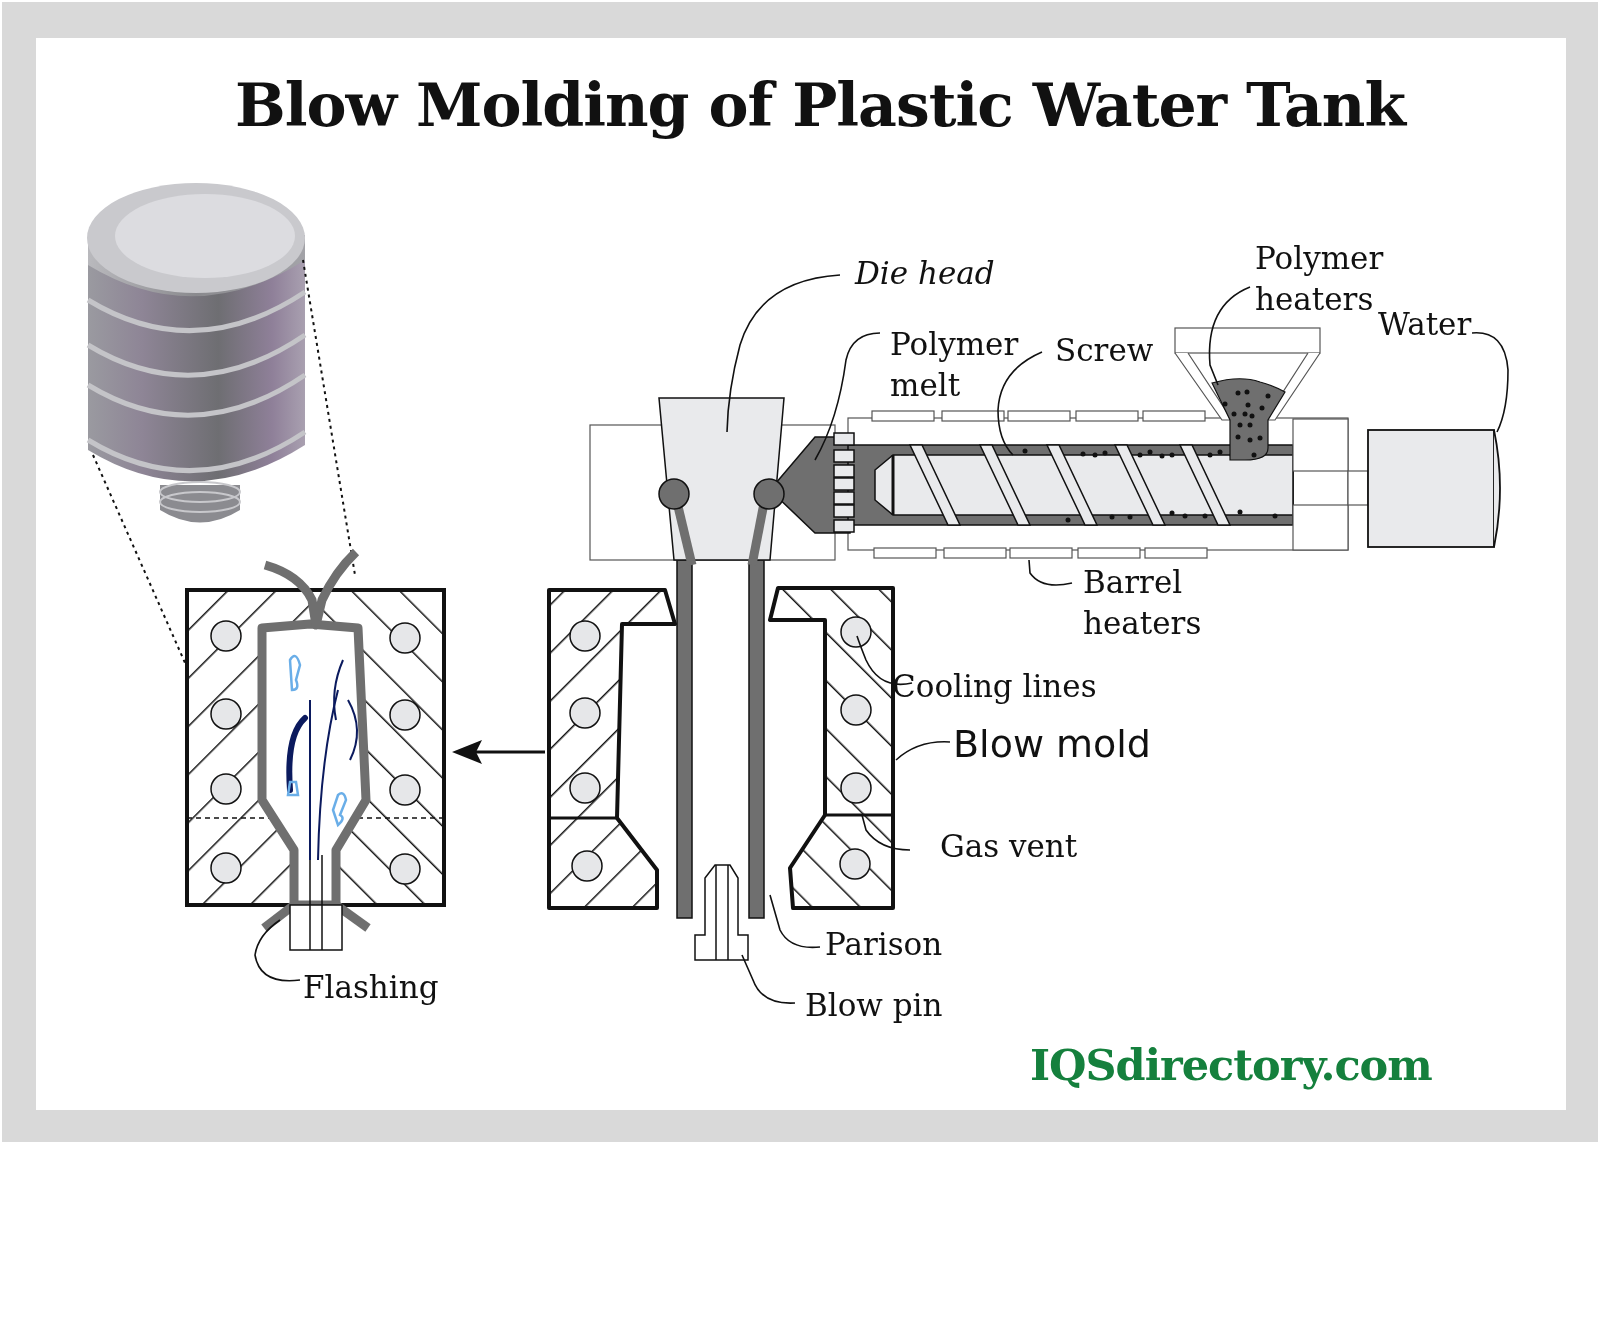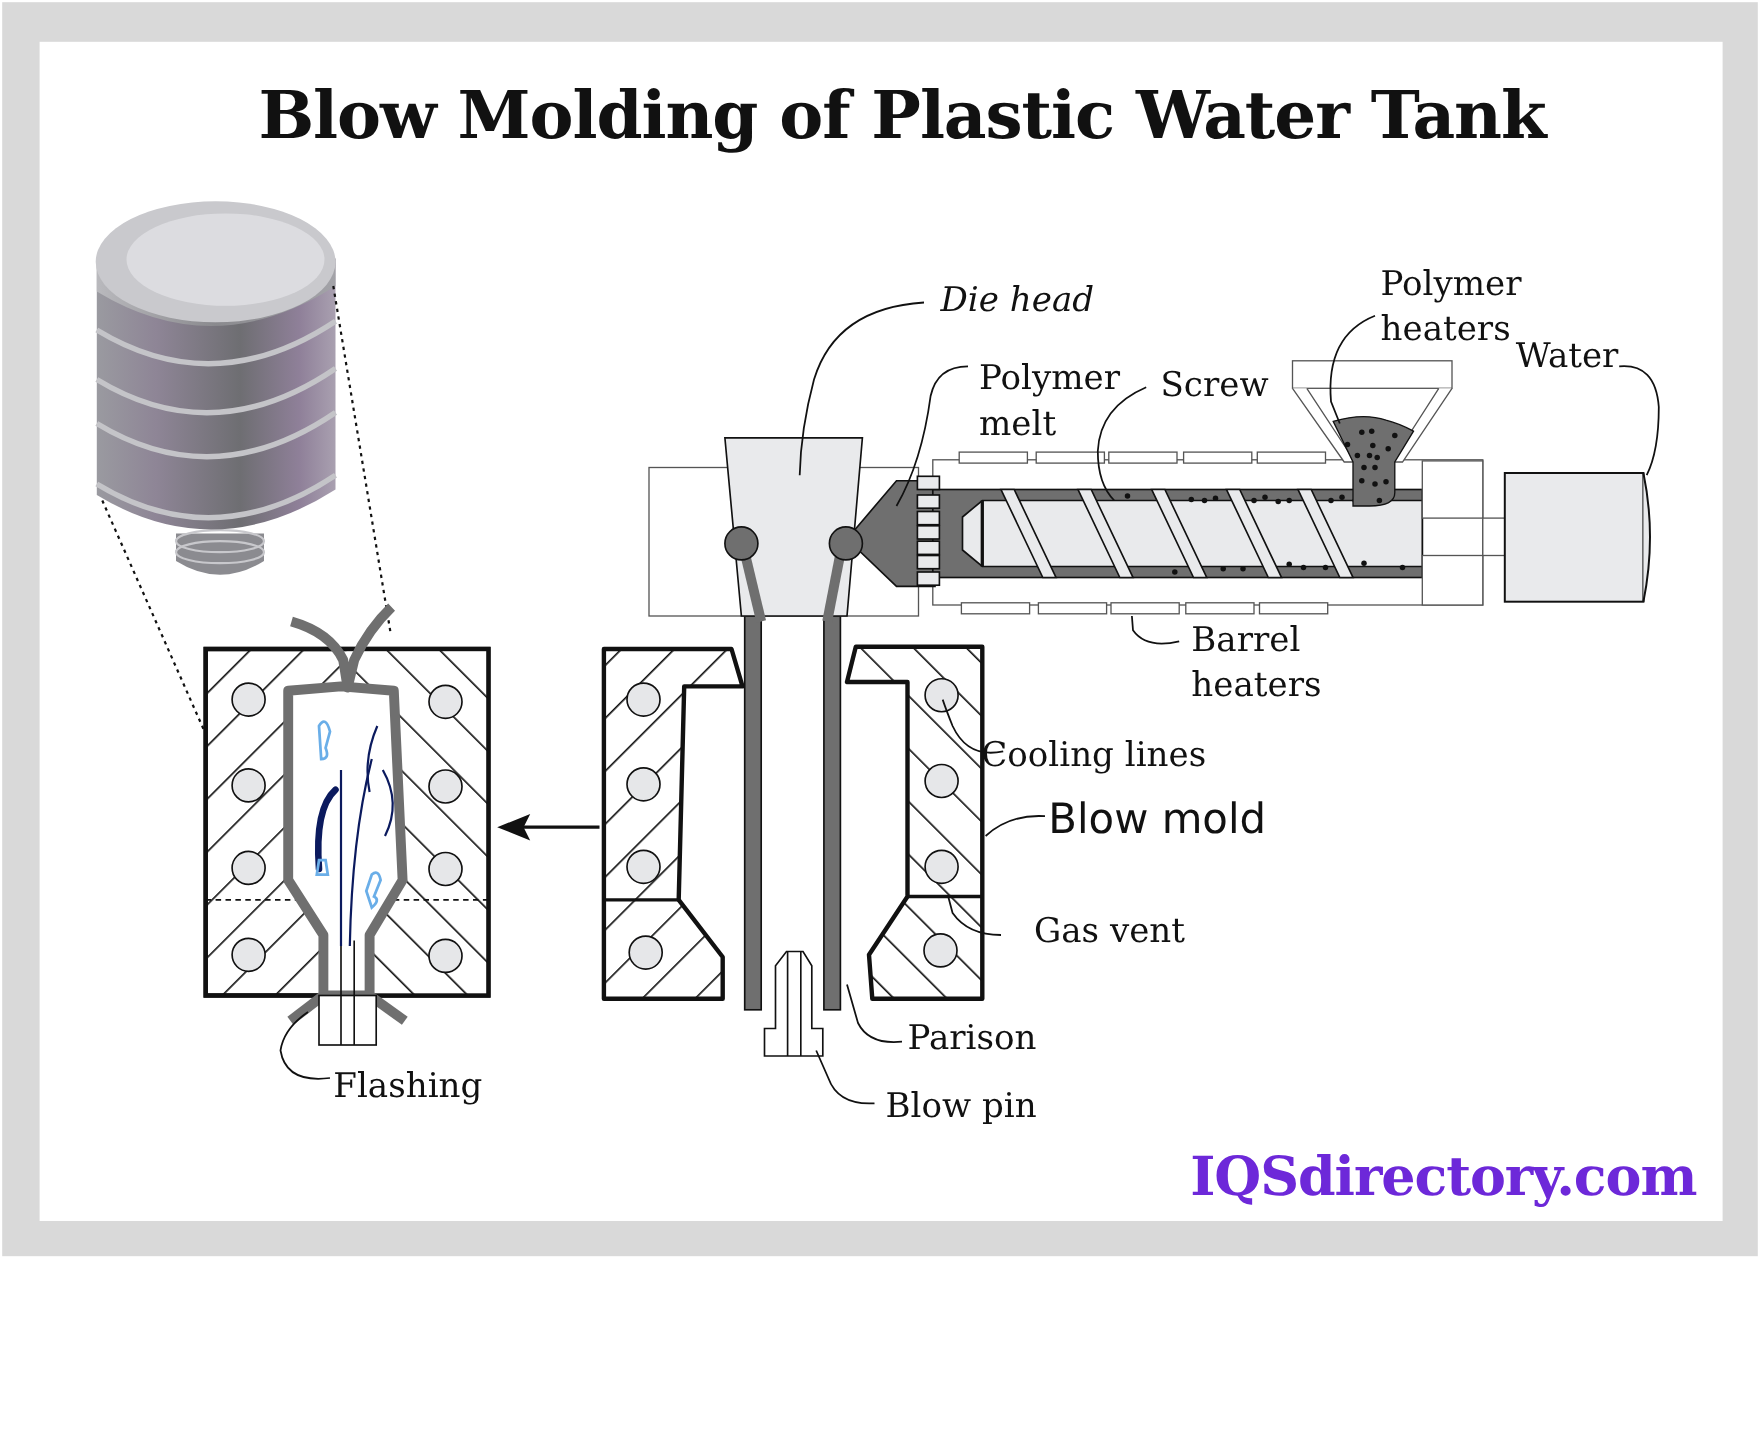--- a/index.html
+++ b/index.html
@@ -2,21 +2,21 @@
 <html><head>
 <meta charset="utf-8">
 <style>
   html, body { margin: 0; padding: 0; background: #ffffff; }
   body { width: 1600px; height: 1319px; position: relative; overflow: hidden; font-family: "DejaVu Serif", serif; }
   .frame { position: absolute; left: 2px; top: 2px; width: 1596px; height: 1140px; background: #d9d9d9; }
   .canvas { position: absolute; left: 36px; top: 38px; width: 1530px; height: 1072px; background: #ffffff; }
   .title { position: absolute; left: 0; top: 70px; width: 1640px; text-align: center; font-family: "DejaVu Serif", serif; font-weight: bold; font-size: 60px; color: #111; letter-spacing: -1px; }
   .lbl { position: absolute; font-family: "DejaVu Serif", serif; font-size: 31px; color: #111; line-height: 41px; white-space: pre; }
   .lbl.sans { font-family: "DejaVu Sans", sans-serif; font-size: 38px; }
-  .brand { position: absolute; left: 1082px; top: 1040px; font-family: "DejaVu Serif", serif; font-weight: bold; font-size: 49px; color: #6d28d9; letter-spacing: -1px; }
+  .brand { position: absolute; left: 1030px; top: 1040px; font-family: "DejaVu Serif", serif; font-weight: bold; font-size: 43px; color: #15803d; letter-spacing: -1px; }
   svg.art { position: absolute; left: 0; top: 0; }
 </style>
 </head>
 <body>
 
 <div class="frame"></div>
 <div class="canvas"></div>
 
 <svg class="art" width="1600" height="1319" viewBox="0 0 1600 1319">
   <defs>

